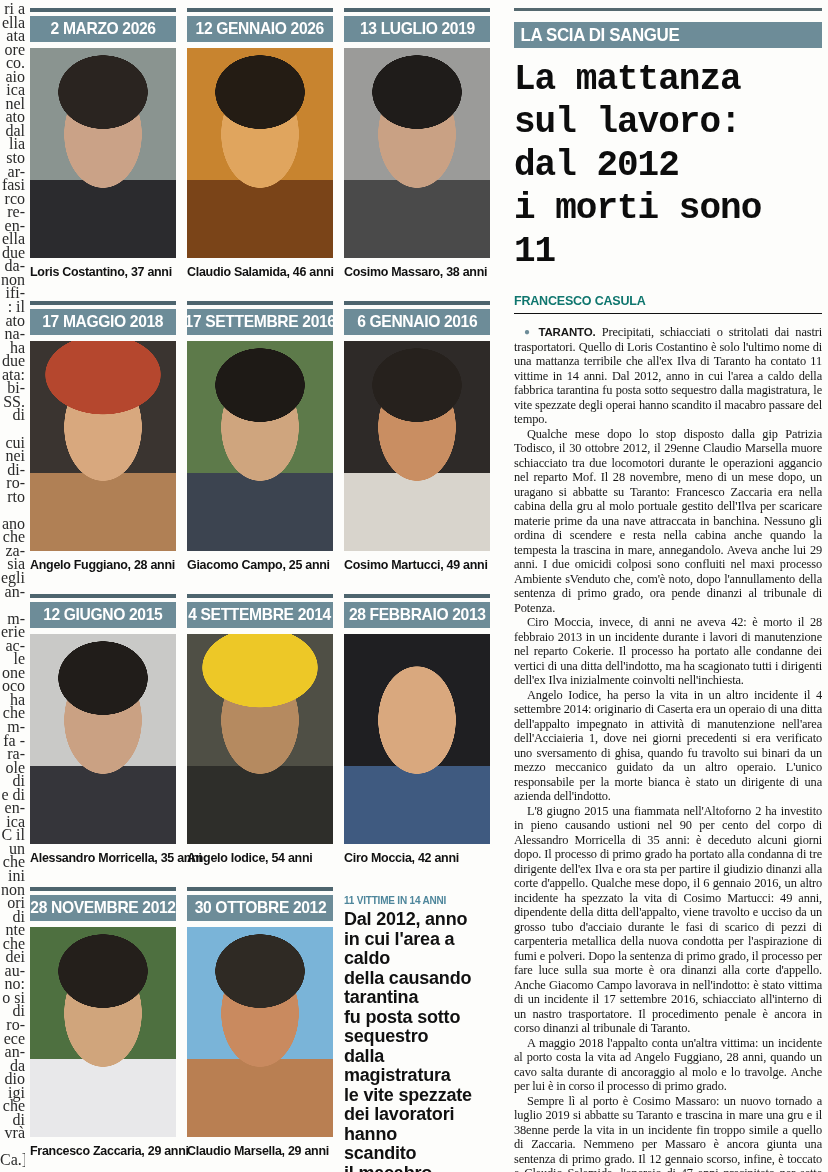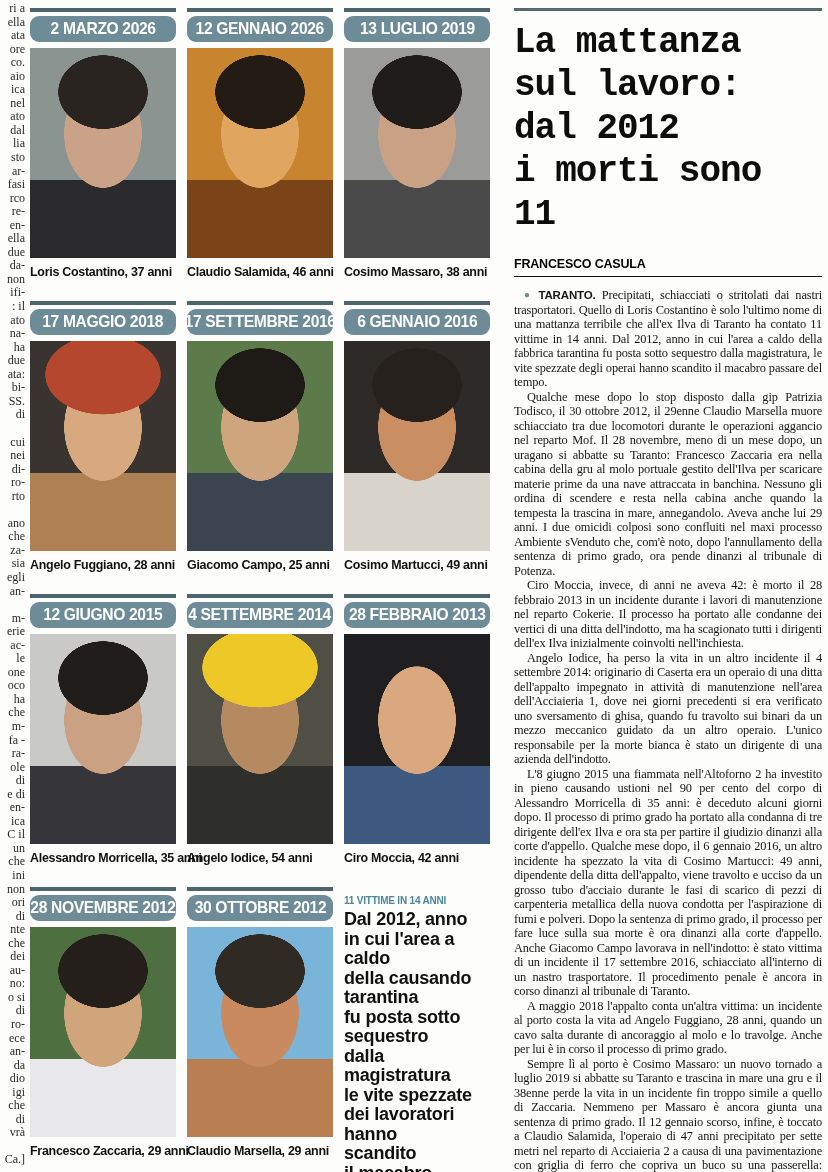--- a/index.html
+++ b/index.html
@@ -1,30 +1,30 @@
 <!DOCTYPE html>
 <html><head>
 <meta charset="utf-8">
 <style>
   html,body{margin:0;padding:0;background:#e8e8e4;}
   .page{position:relative;width:828px;height:1172px;background:#fdfdfb;overflow:hidden;
         font-family:"Liberation Serif",serif;color:#1b1b1b;}
 
   
   .left-margin{position:absolute;left:0;top:2px;width:25px;height:1168px;overflow:hidden;
-               font-size:12px;line-height:13.55px;color:#2a2a2a;text-align:right;}
+               font-size:16px;line-height:13.55px;color:#2a2a2a;text-align:right;}
   .left-margin div{white-space:nowrap;}
 
   
   .grid{position:absolute;left:30px;top:8px;width:460px;
         display:grid;grid-template-columns:146px 146px 146px;column-gap:11px;
         grid-auto-rows:274px;row-gap:19px;}
   .cell{position:relative;}
   .topline{height:4px;background:#4e656e;margin-bottom:4px;}
-  .date-banner{height:26px;background:#6d8c98;display:flex;align-items:center;justify-content:center;border-radius:9px;}
+  .date-banner{height:26px;background:#6d8c98;display:flex;align-items:center;justify-content:center;}
   .date-banner span{font-family:"Liberation Sans",sans-serif;font-weight:bold;color:#ffffff;
                     font-size:17px;letter-spacing:-0.4px;white-space:nowrap;transform:scaleX(.92);}
   .photo{height:210px;margin-top:6px;background:#888;}
   .caption{margin-top:6px;font-family:"Liberation Sans",sans-serif;font-weight:bold;
            font-size:13px;letter-spacing:-0.3px;color:#111;white-space:nowrap;transform:scaleX(.96);transform-origin:left;}
 
   
   .note{padding-top:8px;}
   .note-title{font-family:"Liberation Sans",sans-serif;font-weight:bold;font-size:10px;
               color:#4e869b;letter-spacing:-0.2px;margin-bottom:4px;}
@@ -34,21 +34,21 @@
   
   .right-col{position:absolute;left:514px;top:0;width:308px;height:1172px;}
   .col-topline{height:3px;background:#55696f;margin-top:8px;}
   .kicker{margin-top:11px;height:26px;background:#6d8c98;display:flex;align-items:center;}
   .kicker span{font-family:"Liberation Sans",sans-serif;font-weight:bold;color:#fff;
                font-size:18px;letter-spacing:-0.4px;padding-left:7px;transform:scaleX(.94);transform-origin:left;}
   .headline{margin:10px 0 0 0;font-family:Liberation Mono, monospace;font-weight:bold;
             font-size:36px;line-height:43px;letter-spacing:-1px;color:#0d0d0d;}
   .byline-wrap{margin-top:18px;border-bottom:1.6px solid #111;padding-bottom:4px;}
   .byline{font-family:"Liberation Sans",sans-serif;font-weight:bold;font-size:12.5px;
-          letter-spacing:-0.2px;color:#000000;}
+          letter-spacing:-0.2px;color:#0f766e;}
   .article{margin-top:11px;text-align:justify;font-size:12.4px;line-height:14.5px;
            letter-spacing:-0.15px;color:#171717;}
   .article p{margin:0;text-indent:13px;}
   .article p.lead{text-indent:10px;}
   .bullet{color:#6d8c98;font-size:10px;vertical-align:1px;}
   .dateline{font-family:"Liberation Sans",sans-serif;font-weight:bold;font-size:11.5px;}
 </style>
 </head>
 <body>
 
@@ -254,20 +254,23 @@
           <div>dei lavoratori hanno</div>
           <div>scandito</div>
           <div>il macabro passare</div>
           <div>del tempo</div>
         </div>
       </div>
     </div>
 
   <div class="right-col">
     <div class="col-topline"></div>
+    <div class="kicker">
+      <span>LA SCIA DI SANGUE</span>
+    </div>
     <h1 class="headline" id="headline">La mattanza<br>sul lavoro: dal 2012<br>i morti sono 11</h1>
     <div class="byline-wrap">
       <span class="byline">FRANCESCO CASULA</span>
     </div>
     <div class="article" id="article">
         <p class="lead"><span class="bullet">● </span><span class="dateline">TARANTO. </span>Precipitati, schiacciati o stritolati dai nastri trasportatori. Quello di Loris Costantino è solo l'ultimo nome di una mattanza terribile che all'ex Ilva di Taranto ha contato 11 vittime in 14 anni. Dal 2012, anno in cui l'area a caldo della fabbrica tarantina fu posta sotto sequestro dalla magistratura, le vite spezzate degli operai hanno scandito il macabro passare del tempo.</p>
         <p>Qualche mese dopo lo stop disposto dalla gip Patrizia Todisco, il 30 ottobre 2012, il 29enne Claudio Marsella muore schiacciato tra due locomotori durante le operazioni aggancio nel reparto Mof. Il 28 novembre, meno di un mese dopo, un uragano si abbatte su Taranto: Francesco Zaccaria era nella cabina della gru al molo portuale gestito dell'Ilva per scaricare materie prime da una nave attraccata in banchina. Nessuno gli ordina di scendere e resta nella cabina anche quando la tempesta la trascina in mare, annegandolo. Aveva anche lui 29 anni. I due omicidi colposi sono confluiti nel maxi processo Ambiente sVenduto che, com'è noto, dopo l'annullamento della sentenza di primo grado, ora pende dinanzi al tribunale di Potenza.</p>
         <p>Ciro Moccia, invece, di anni ne aveva 42: è morto il 28 febbraio 2013 in un incidente durante i lavori di manutenzione nel reparto Cokerie. Il processo ha portato alle condanne dei vertici di una ditta dell'indotto, ma ha scagionato tutti i dirigenti dell'ex Ilva inizialmente coinvolti nell'inchiesta.</p>
         <p>Angelo Iodice, ha perso la vita in un altro incidente il 4 settembre 2014: originario di Caserta era un operaio di una ditta dell'appalto impegnato in attività di manutenzione nell'area dell'Acciaieria 1, dove nei giorni precedenti si era verificato uno sversamento di ghisa, quando fu travolto sui binari da un mezzo meccanico guidato da un altro operaio. L'unico responsabile per la morte bianca è stato un dirigente di una azienda dell'indotto.</p>
         <p>L'8 giugno 2015 una fiammata nell'Altoforno 2 ha investito in pieno causando ustioni nel 90 per cento del corpo di Alessandro Morricella di 35 anni: è deceduto alcuni giorni dopo. Il processo di primo grado ha portato alla condanna di tre dirigente dell'ex Ilva e ora sta per partire il giudizio dinanzi alla corte d'appello. Qualche mese dopo, il 6 gennaio 2016, un altro incidente ha spezzato la vita di Cosimo Martucci: 49 anni, dipendente della ditta dell'appalto, viene travolto e ucciso da un grosso tubo d'acciaio durante le fasi di scarico di pezzi di carpenteria metallica della nuova condotta per l'aspirazione di fumi e polveri. Dopo la sentenza di primo grado, il processo per fare luce sulla sua morte è ora dinanzi alla corte d'appello. Anche Giacomo Campo lavorava in nell'indotto: è stato vittima di un incidente il 17 settembre 2016, schiacciato all'interno di un nastro trasportatore. Il procedimento penale è ancora in corso dinanzi al tribunale di Taranto.</p>

